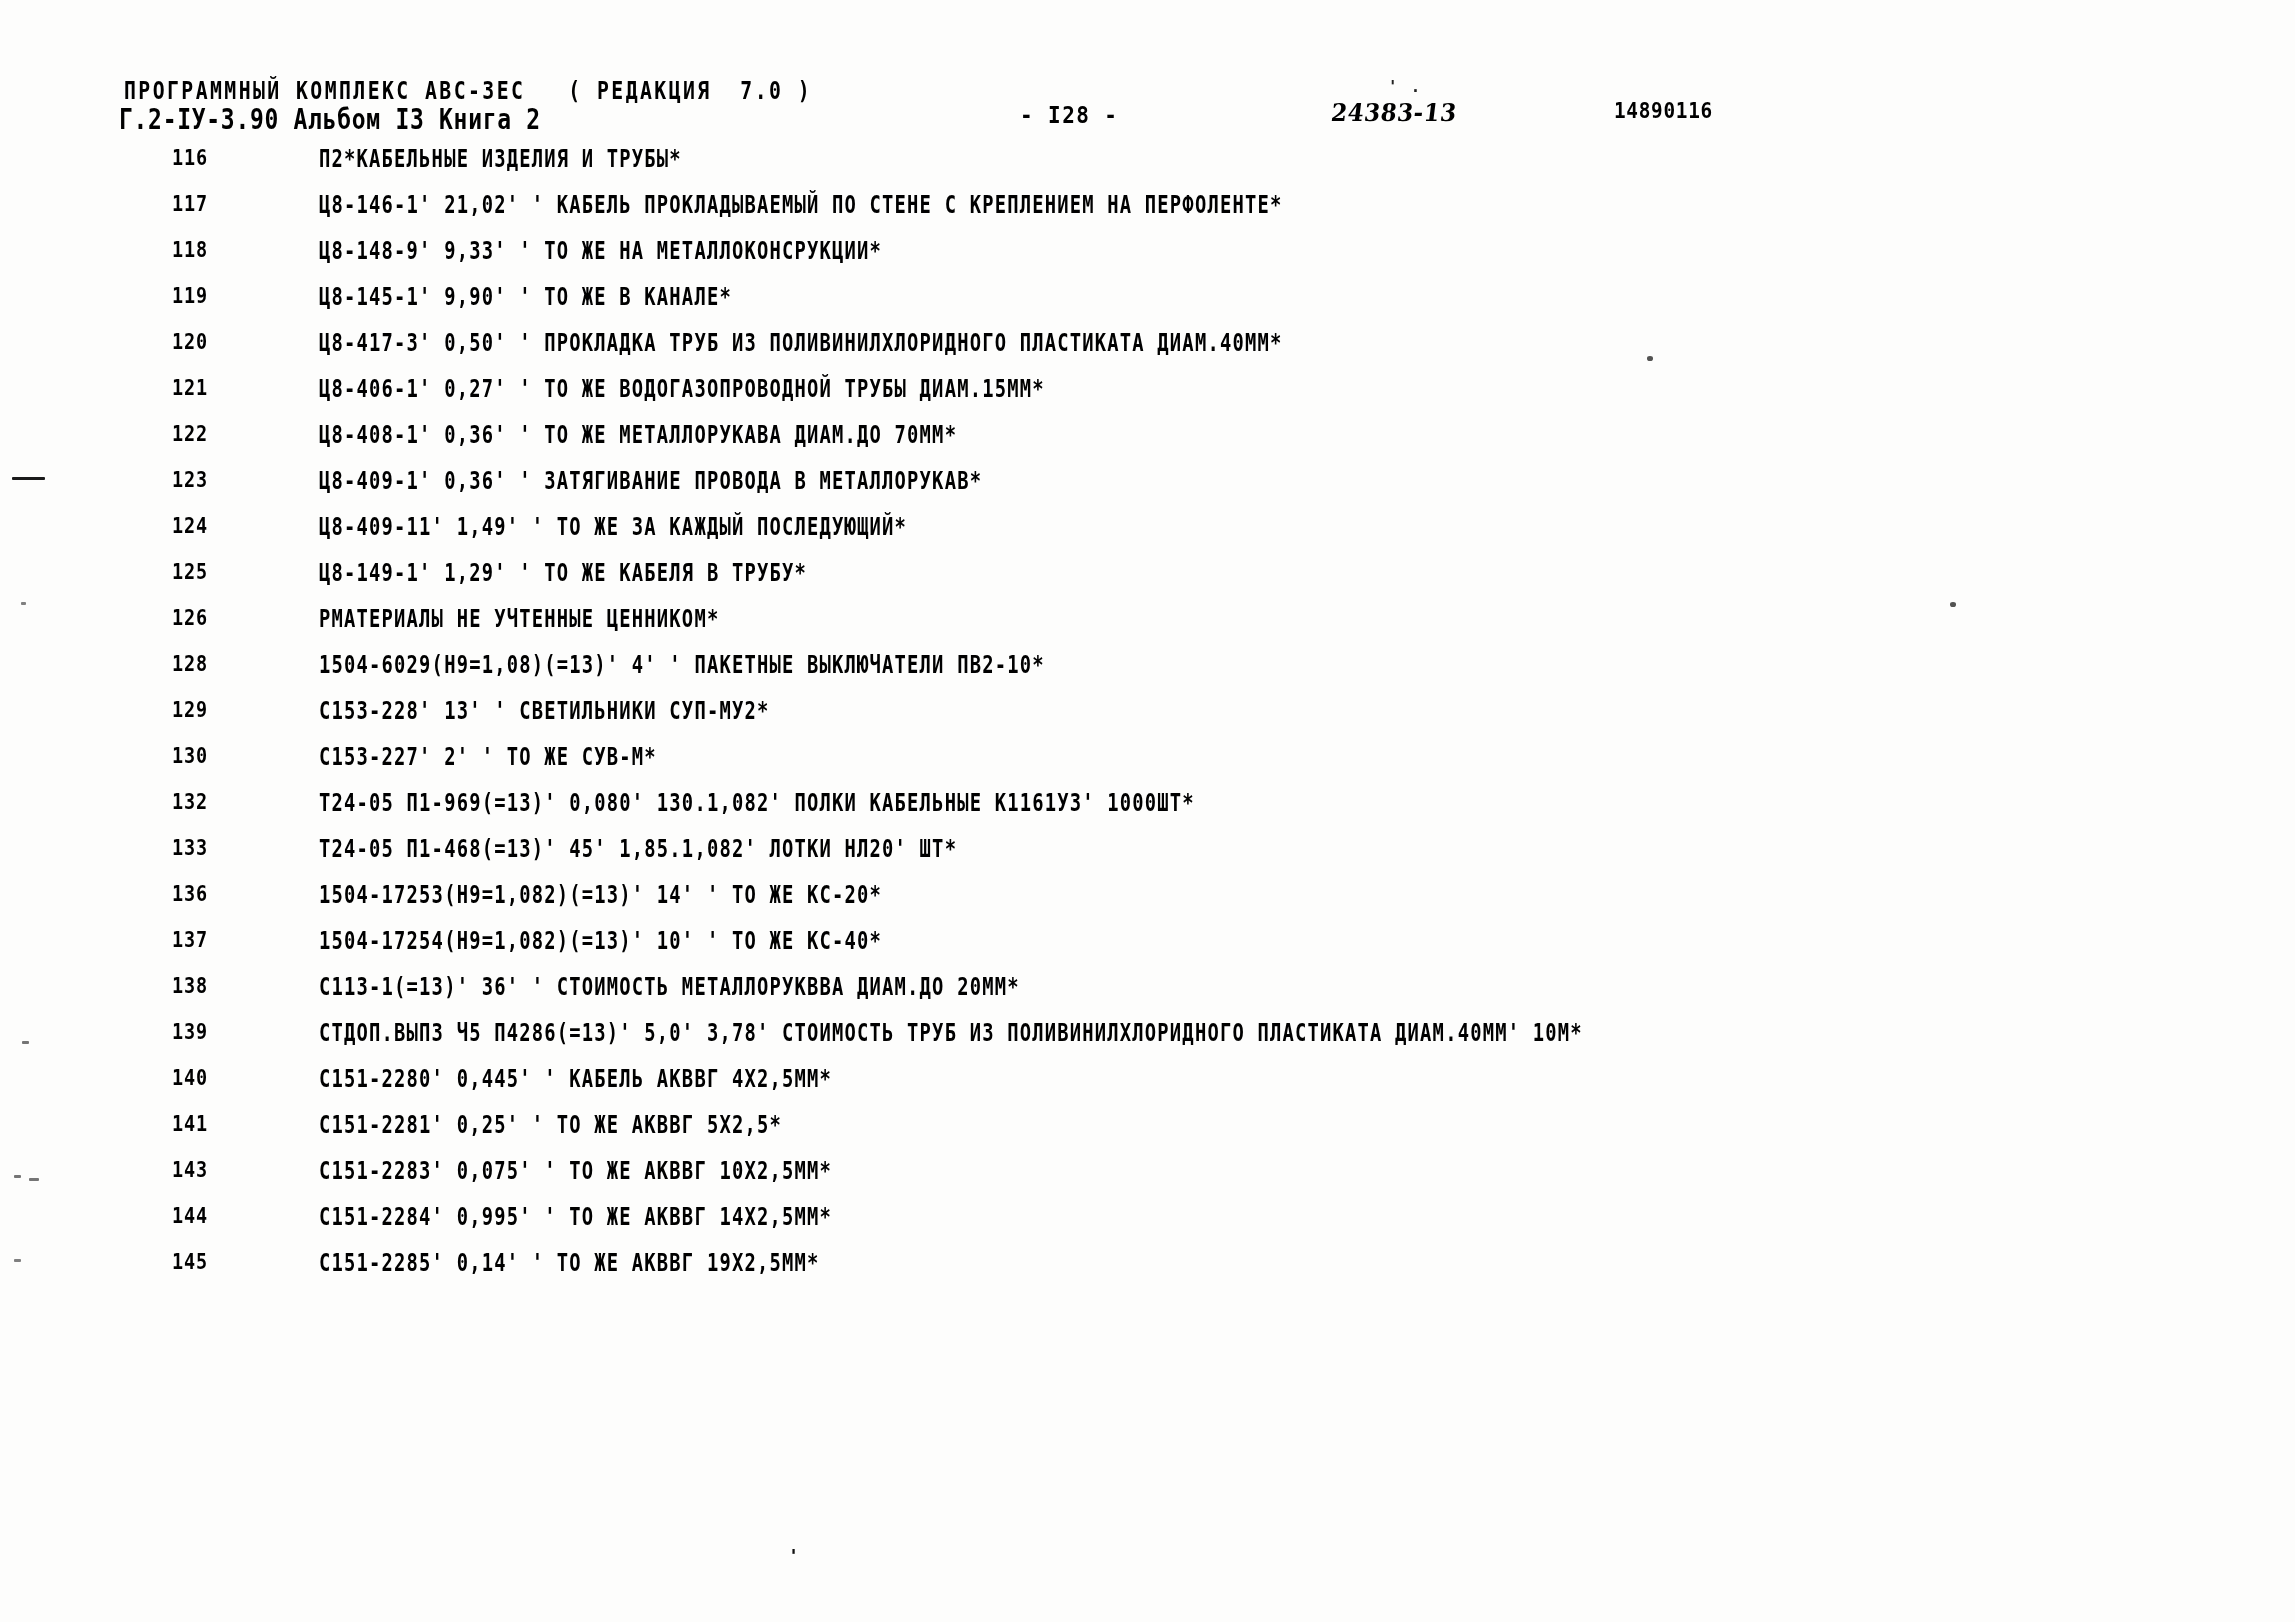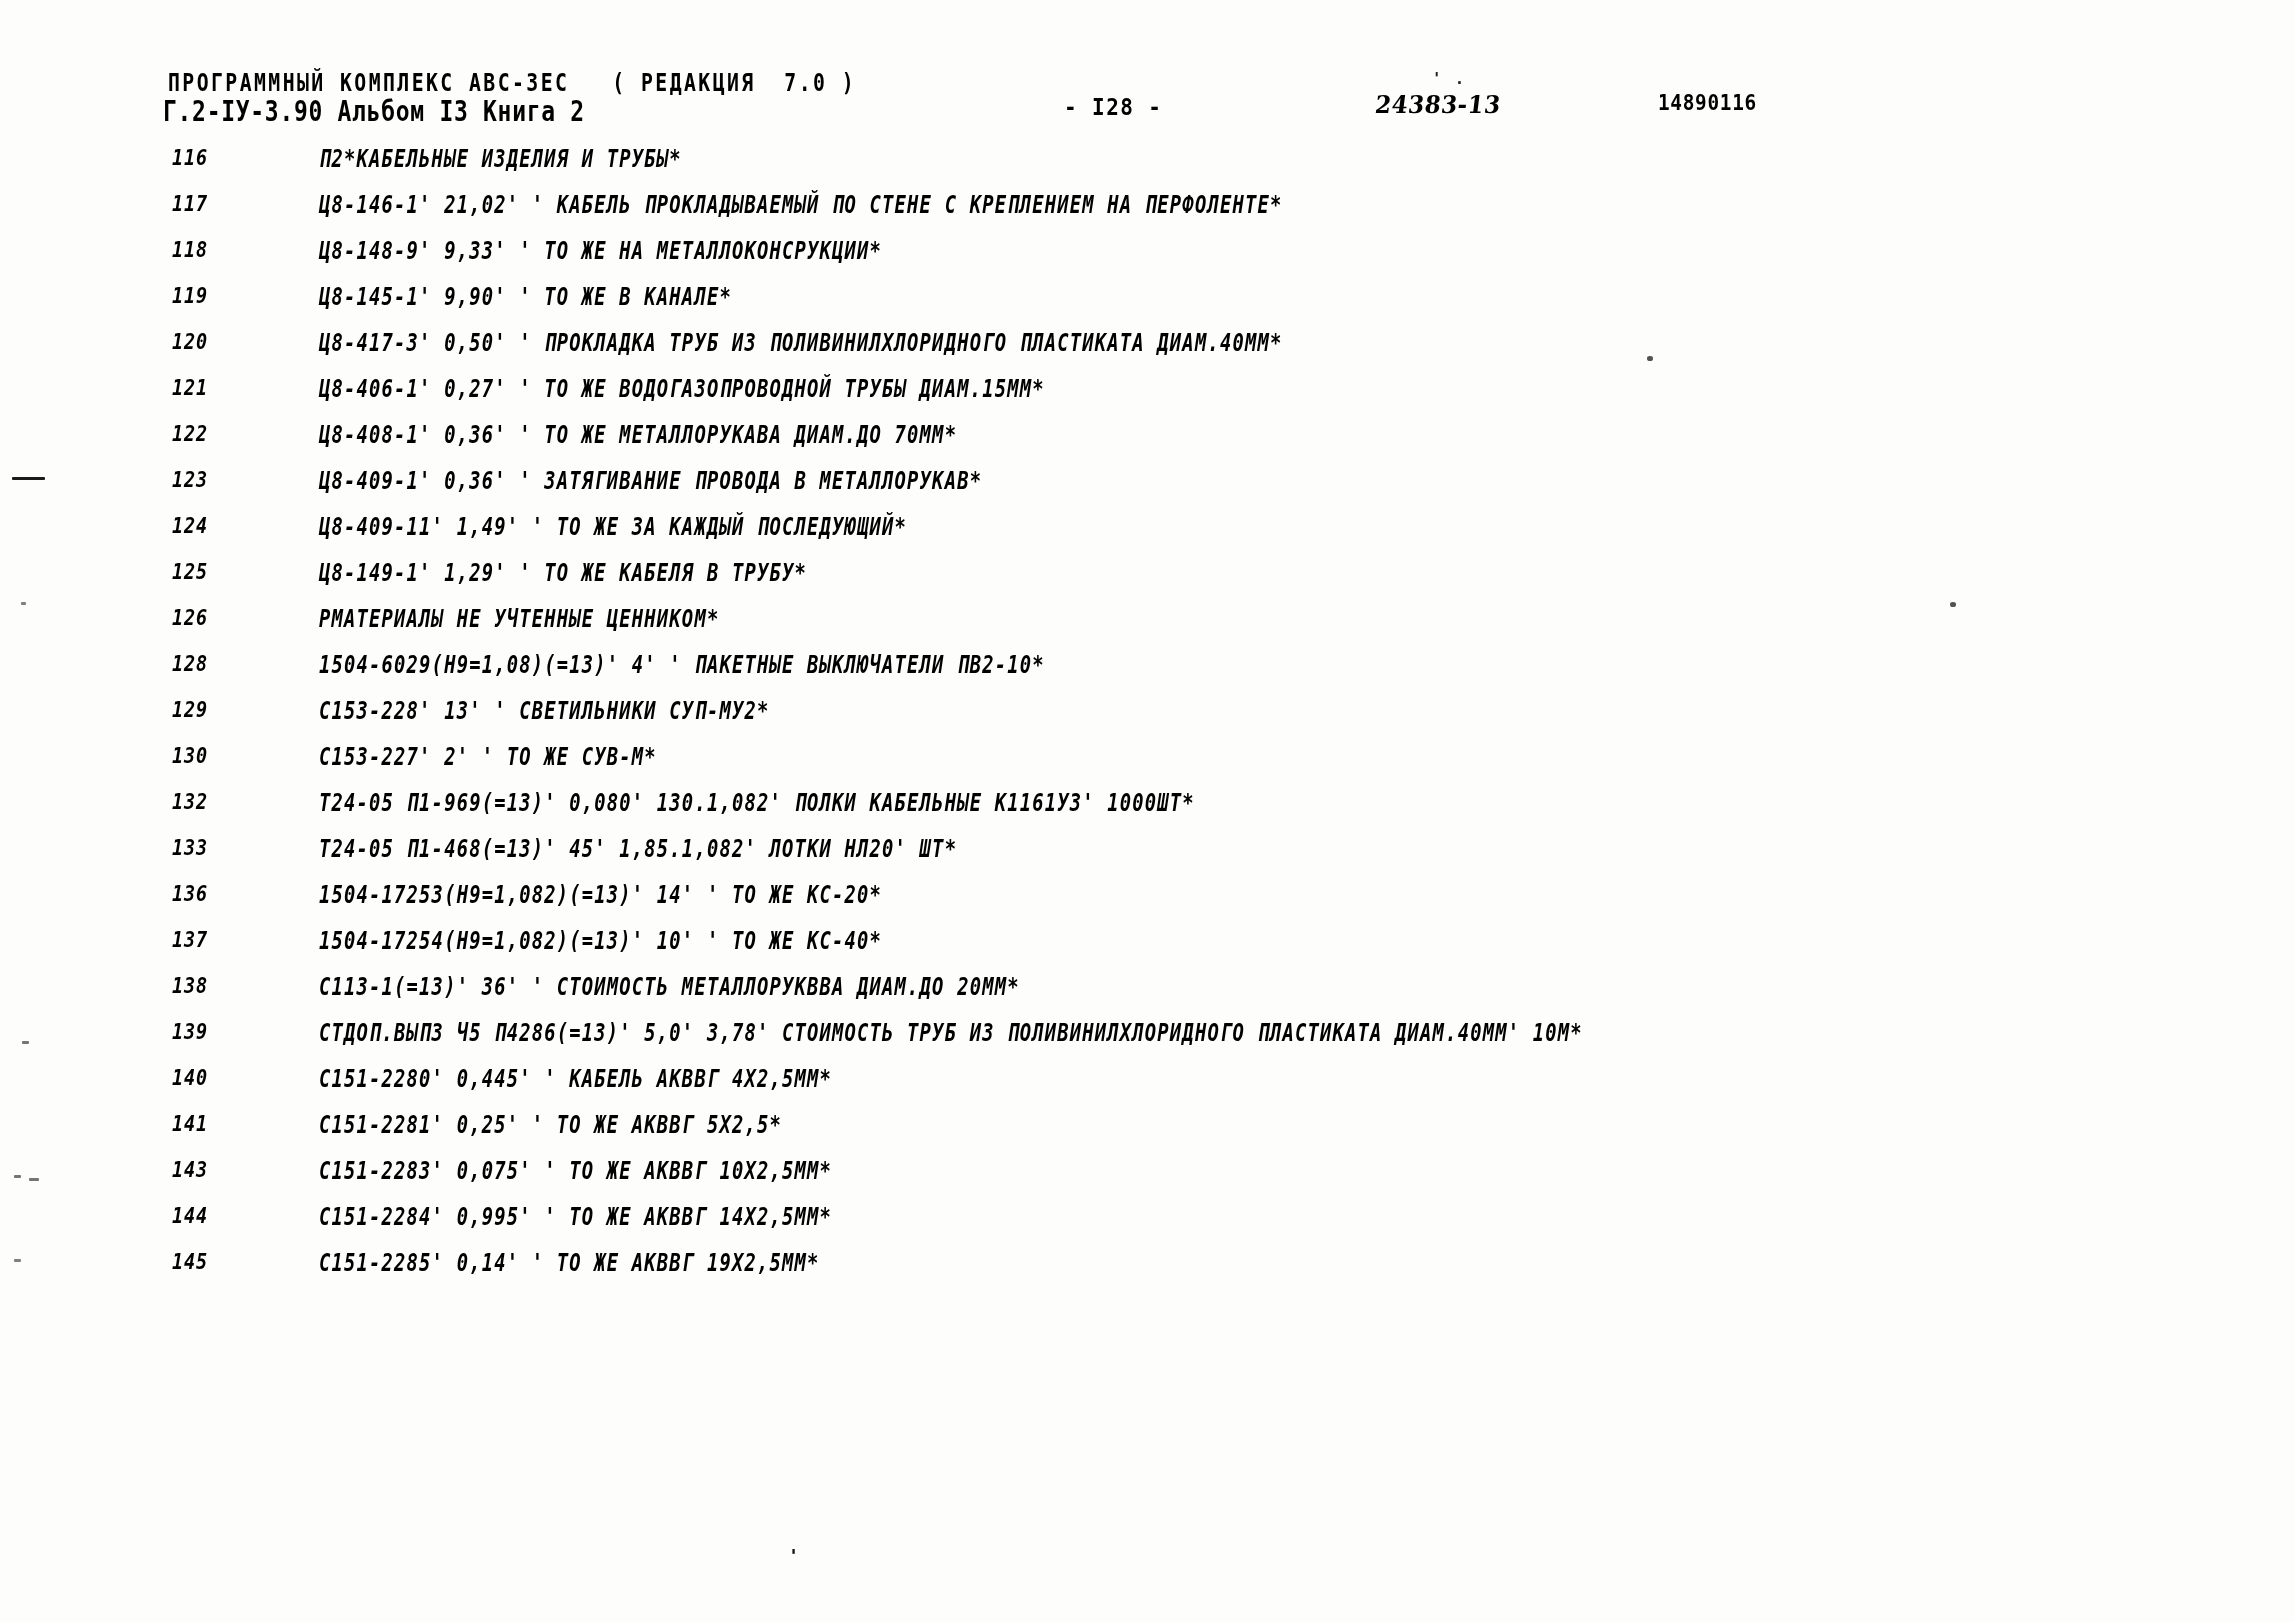--- a/index.html
+++ b/index.html
@@ -24,24 +24,23 @@
   .paper-tone {
     position: absolute;
     inset: 0;
     background: #fdfdfc;
     pointer-events: none;
   }
 
   
   .header {
     position: absolute;
-    left: 0; top: 0;
+    left: 0; top: 8px;
     width: 1905px;
     height: 139px;
-    margin-left: 44px;
   }
   .hdr-line1 {
     position: absolute;
     left: 124px;
     top: 69px;
     font-size: 20.4px;
     font-weight: 700;
     letter-spacing: 2.5px;
     white-space: pre;
     transform: scaleY(1.18) scaleX(0.97);
@@ -101,21 +100,20 @@
     transform: scaleY(1.06);
     transform-origin: left top;
   }
 
   
   .listing {
     position: absolute;
     left: 0;
     top: 139px;
     width: 2295px;
-    font-style: italic;
   }
   .row {
     position: relative;
     height: 46px;
     white-space: nowrap;
   }
   .row-num {
     position: absolute;
     left: 172px;
     top: 7.4px;

